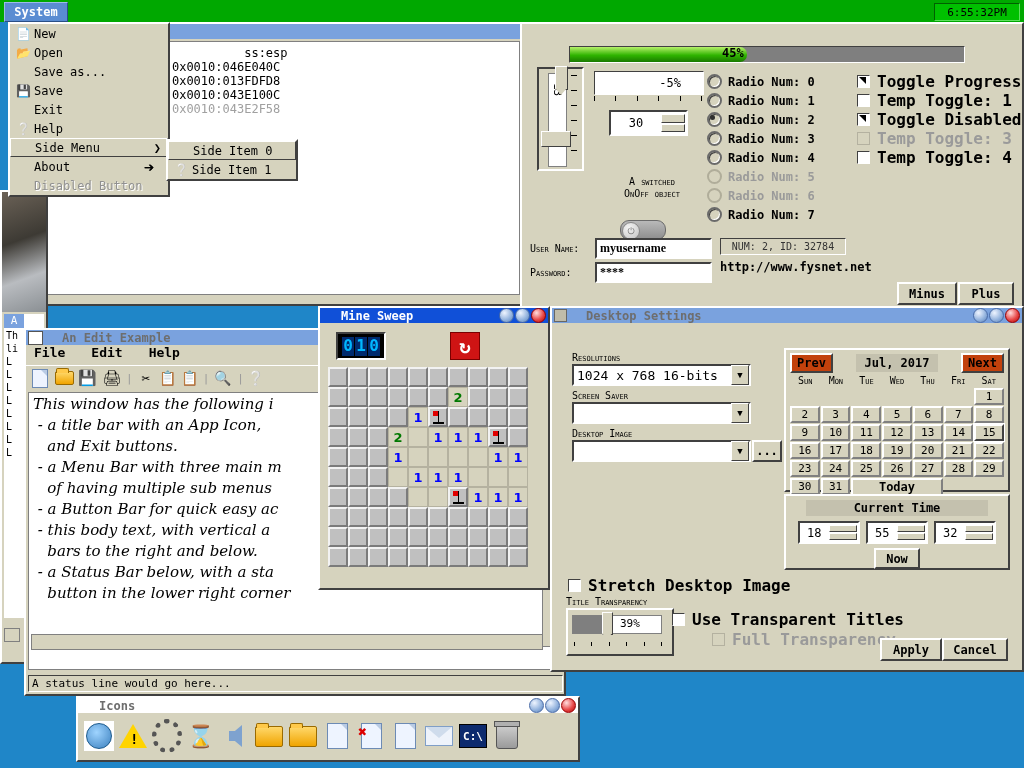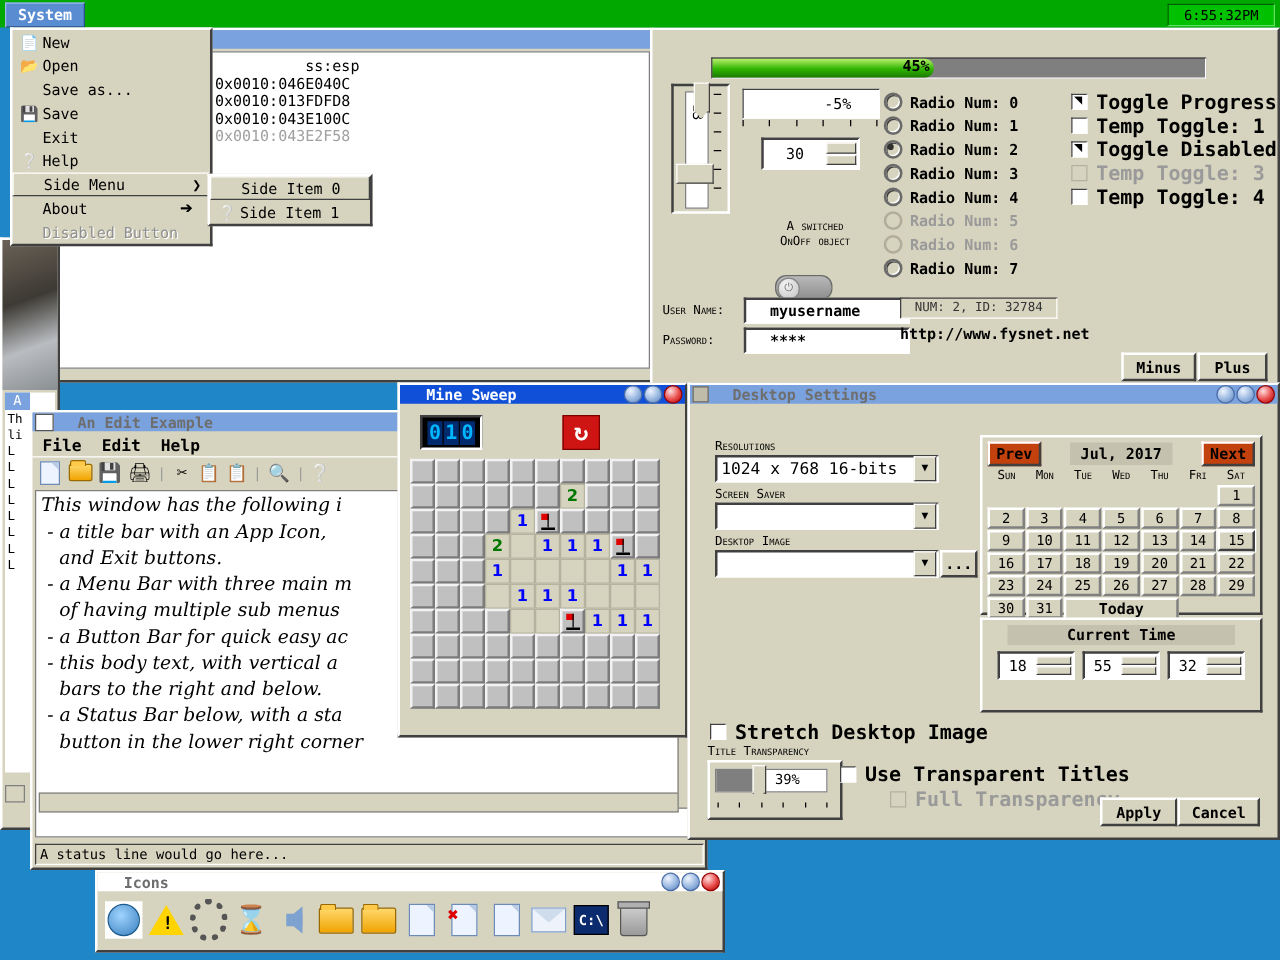--- a/index.html
+++ b/index.html
@@ -110,38 +110,38 @@
   .chk{display:flex;align-items:center;height:19px;font-weight:bold;font-size:16px;}
   .chk .cb{width:11px;height:11px;background:#fff;margin-right:7px;
      border:1px solid;border-color:#404040 #fff #fff #404040;position:relative;}
   .chk.on .cb:after{content:"";position:absolute;left:1px;top:1px;width:7px;height:7px;background:#000;
      clip-path:polygon(0 0,100% 0,100% 100%);}
   .chk.dis{color:#9a9a9a;}
   .chk.dis .cb{background:#d6d3be;border-color:#b4b1a0;}
 
   .fieldlbl{position:absolute;font-size:10px;font-variant:small-caps;}
   .field{position:absolute;background:#fff;border:2px solid;border-color:#404040 #fff #fff #404040;
-     display:flex;align-items:center;padding-left:19px;font-weight:bold;font-size:12px;}
+     display:flex;align-items:center;padding-left:3px;font-weight:bold;font-size:12px;font-family:Liberation Serif, serif;}
   .statictxt{position:absolute;background:#d6d3be;border:1px solid;border-color:#404040 #fff #fff #404040;
      display:flex;align-items:center;justify-content:center;font-size:10px;font-variant:small-caps;color:#333;}
   .urltxt{position:absolute;font-weight:bold;font-size:12px;}
   .sunken{position:absolute;left:6px;bottom:6px;width:195px;height:15px;background:#d6d3be;
      border:1px solid;border-color:#404040 #fff #fff #404040;display:flex;align-items:center;padding-left:3px;
      font-size:10px;font-variant:small-caps;}
   .btn{background:#d6d3be;border:2px solid;border-color:#fff #404040 #404040 #fff;
      display:flex;align-items:center;justify-content:center;font-weight:bold;font-size:12px;color:#000;}
 
   
   #winlist{left:0px;top:190px;width:44px;height:470px;}
   #listphoto{height:120px;background:linear-gradient(160deg,#6b6257,#3d3a34 40%,#b9bcc0 70%,#8a8f93);}
   #listarea{background:#fff;margin:2px;height:300px;font-size:10px;line-height:13px;padding:2px;overflow:hidden;}
 
   
   #winedit{left:24px;top:328px;width:538px;height:364px;}
-  #editmenu{height:20px;display:flex;align-items:flex-end;gap:16px;padding-left:8px;font-weight:bold;font-size:13px;}
+  #editmenu{height:20px;display:flex;align-items:flex-start;gap:26px;padding-left:8px;font-weight:bold;font-size:13px;}
   #edittools{height:24px;display:flex;align-items:center;gap:4px;padding-left:4px;border-top:1px solid #fff;}
   #editbody{margin:2px 2px 0 2px;background:#fff;border:1px solid #808080;height:276px;overflow:hidden;position:relative;}
   #edittext{font-family:"DejaVu Serif","Liberation Serif",serif;font-style:italic;font-size:15px;line-height:21px;
      padding:1px 0 0 4px;white-space:pre;}
   #editstatus{position:absolute;left:2px;bottom:2px;width:530px;height:15px;background:#d6d3be;
      border:1px solid;border-color:#404040 #fff #fff #404040;display:flex;align-items:center;padding-left:3px;font-size:11px;}
   .vscroll{position:absolute;right:2px;top:2px;width:15px;bottom:22px;background:#d6d3be;border:1px solid #808080;}
   .hscroll{position:absolute;left:2px;right:18px;bottom:19px;height:14px;background:#d6d3be;border:1px solid #808080;}
 
   
@@ -670,20 +670,23 @@
           </span>
       </span>
       <span class="tspin">
         <span>32</span>
         <span class="sb">
             <div></div>
             <div></div>
           </span>
       </span>
     </div>
+    <div style="display:flex;justify-content:center;margin-top:4px;">
+      <span class="btn" style="padding:1px 10px;height:15px;">Now</span>
+    </div>
   </div>
 
   <div class="chk abs" style="left:16px;top:268px;">
     <span class="cb"></span>
     <span>Stretch Desktop Image</span>
   </div>
 
   <div class="dlbl" style="left:14px;top:288px;">Title Transparency</div>
   <div class="transbox">
     <div class="tfill">

